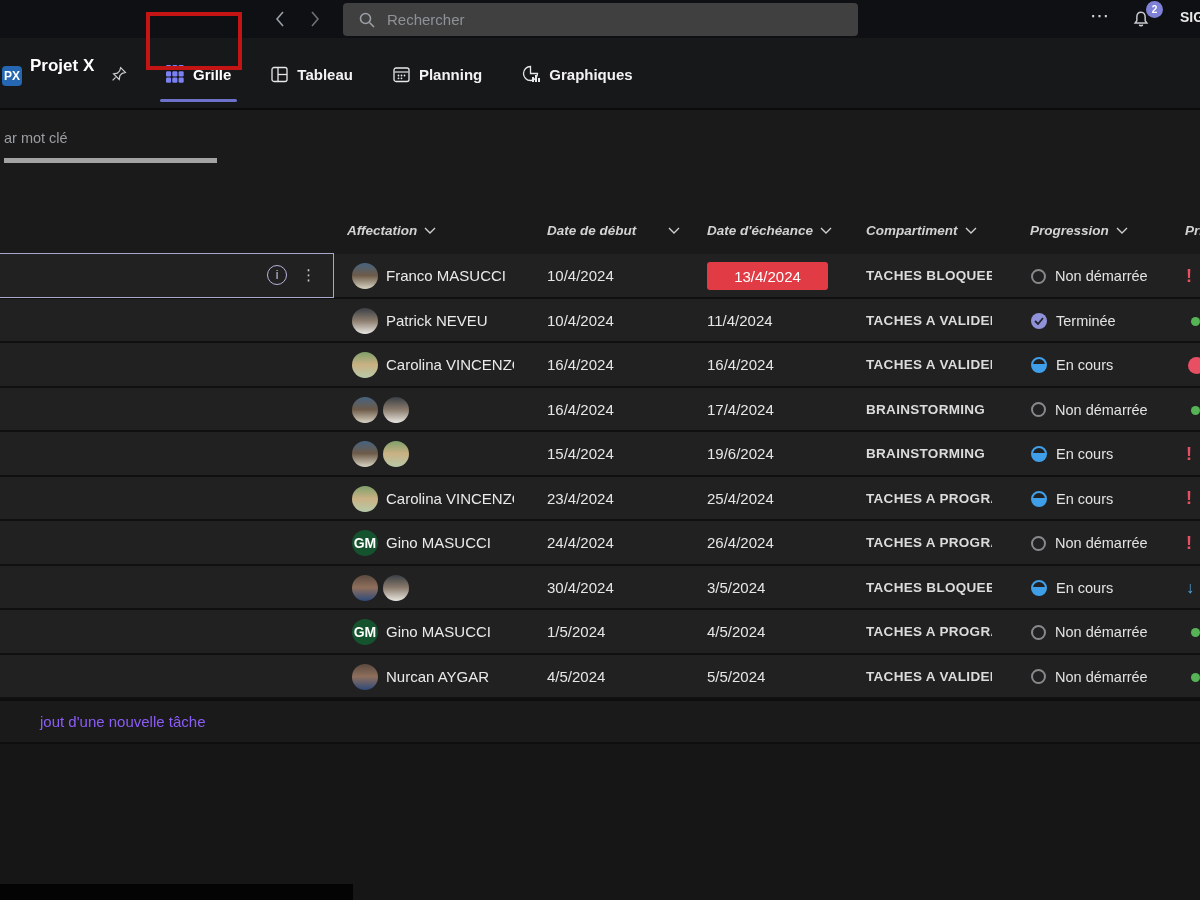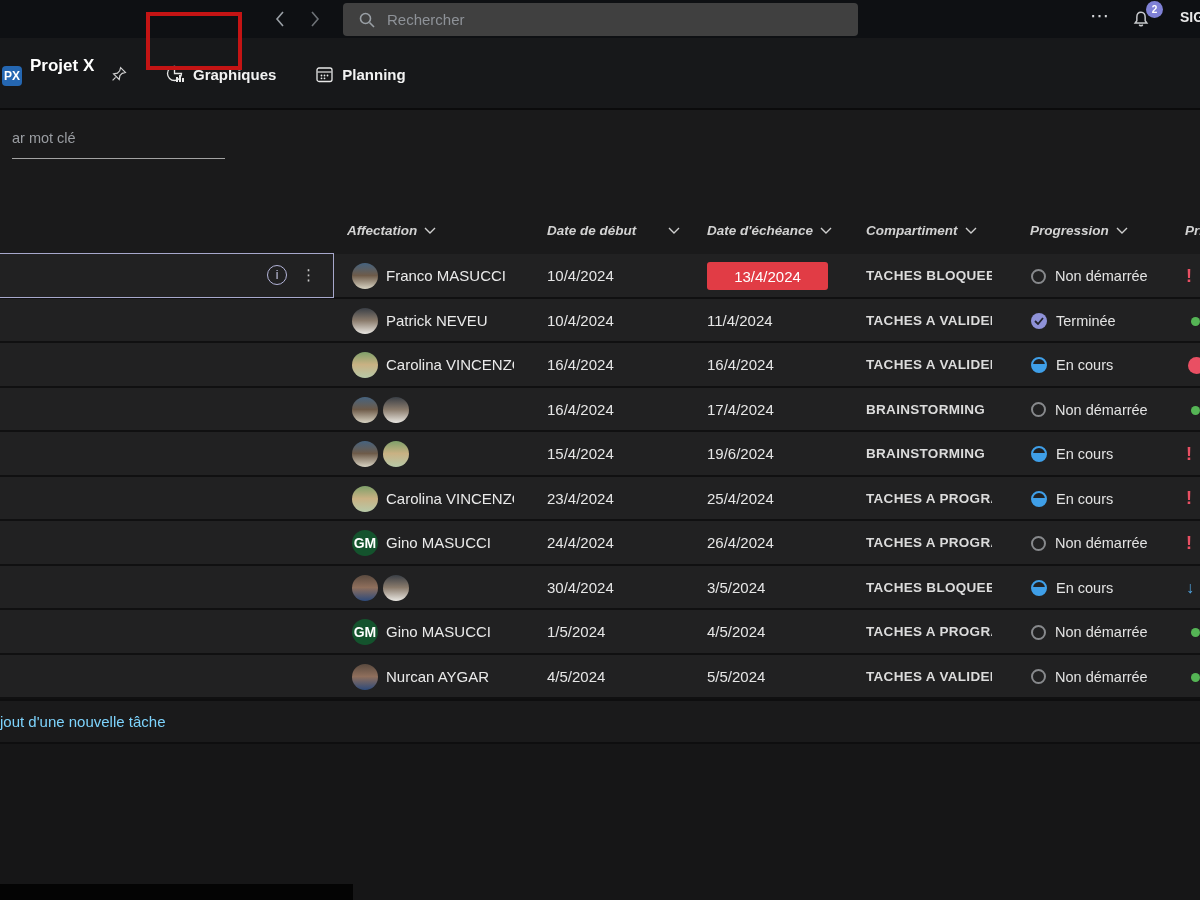--- a/index.html
+++ b/index.html
@@ -23,21 +23,21 @@
     font-size:12px;font-weight:700;display:flex;align-items:center;justify-content:center;}
   .projtitle{left:30px;top:18px;font-size:17px;font-weight:700;color:#fff;text-align:center;}
   .pinicon{left:111px;top:28px;cursor:pointer;}
   .tabs{left:146px;top:0px;height:72px;display:flex;}
   .tab{position:relative;height:72px;display:flex;align-items:center;padding:0 20px;cursor:pointer;}
   .tab .lbl{font-size:15px;font-weight:600;color:#f2f2f2;margin-left:9px;}
   .tab.active .lbl{color:#fff;}
   .tab-underline{position:absolute;left:14px;right:14px;bottom:8px;height:3.5px;border-radius:2px;background:#6e71c9;}
   .redbox{left:146px;top:12px;width:96px;height:58px;border:4px solid #c41414;box-sizing:border-box;pointer-events:none;}
   
-  .filter{left:12px;top:126px;width:213px;height:32px;border-bottom:1px solid #a3a3a3;cursor:text;}
+  .filter{left:4px;top:126px;width:213px;height:32px;border-bottom:5px solid #a3a3a3;cursor:text;}
   .filtertxt{position:absolute;left:0;top:4px;color:#9a9da2;font-size:14.5px;}
   
   .thead{left:0;top:215px;width:1200px;height:38px;font-style:italic;}
   .th{position:absolute;top:8px;display:flex;align-items:center;gap:7px;color:#d2d2d2;
     font-size:13.5px;font-weight:600;cursor:pointer;white-space:nowrap;overflow:hidden;}
   .rows{left:0;top:254px;width:1200px;}
   .row{position:absolute;left:0;width:1200px;height:44.5px;background:#212122;
     border-bottom:2px solid #101011;box-sizing:border-box;cursor:pointer;}
   .selcell{position:absolute;left:0;top:-1px;width:334px;height:44.5px;border:1.5px solid #a7a8cc;
     border-left:none;box-sizing:border-box;}
@@ -65,21 +65,21 @@
   .pic.done{background:#8f92d8;display:flex;align-items:center;justify-content:center;}
   .pic.inprogress{border:2px solid #3f9fe8;background:linear-gradient(180deg,rgba(0,0,0,0) 0%,rgba(0,0,0,0) 38%,#3f9fe8 38%);}
   .prio{position:absolute;top:0;height:44.5px;display:flex;align-items:center;}
   .prio.high{left:1186px;color:#e94f63;font-size:18px;font-weight:800;}
   .prio.low{left:1186px;color:#4fa3e0;font-size:16px;font-weight:700;}
   .prio-dot{position:absolute;left:1191px;top:18px;width:9px;height:9px;border-radius:50%;background:#55b555;}
   .prio-urgent{position:absolute;left:1188px;top:14px;width:17px;height:17px;border-radius:50%;background:#e94f63;}
   
   .addtask{left:0;top:699px;width:1200px;height:45px;background:#1a1a1b;border-top:2px solid #0e0e0f;
     border-bottom:2px solid #0e0e0f;box-sizing:border-box;display:flex;align-items:center;cursor:pointer;}
-  .addtask span{color:#7dd3fc;font-size:15px;}
+  .addtask span{color:#8b5cf6;font-size:15px;padding-left:40px;}
   .lower{left:0;top:744px;width:1200px;height:156px;background:#161617;}
   .blstrip{left:0;top:884px;width:353px;height:16px;background:#040404;}
   svg{display:block;}
 </style>
 </head>
 <body>
 
 <div class="screen">
 
   <div class="abs topbar">
@@ -118,45 +118,72 @@
   <div class="abs appheader">
     <div class="abs pxbadge">PX</div>
     <div class="abs projtitle">Projet X</div>
     <div class="abs pinicon">
       <svg width="16" height="16" viewBox="0 0 16 16">
           <path d="M9.6 1.6 L14.4 6.4 L11.2 7.3 L8.9 9.6 L8.2 13.4 L2.6 7.8 L6.4 7.1 L8.7 4.8 Z" fill="none" stroke="#cfcfcf" stroke-width="1.2"></path>
           <line x1="4.6" y1="11.4" x2="1.6" y2="14.4" stroke="#cfcfcf" stroke-width="1.2"></line>
         </svg>
     </div>
     <div class="abs tabs" id="tabs">
+        <div class="tab active">
+          <span>
+            <svg width="18" height="18" viewBox="0 0 18 18">
+              <rect x="0" y="0" width="5.1" height="5.1" rx="1.2" fill="#7b80f2"></rect>
+              <rect x="6.3" y="0" width="5.1" height="5.1" rx="1.2" fill="#7b80f2"></rect>
+              <rect x="12.6" y="0" width="5.1" height="5.1" rx="1.2" fill="#7b80f2"></rect>
+              <rect x="0" y="6.3" width="5.1" height="5.1" rx="1.2" fill="#7b80f2"></rect>
+              <rect x="6.3" y="6.3" width="5.1" height="5.1" rx="1.2" fill="#7b80f2"></rect>
+              <rect x="12.6" y="6.3" width="5.1" height="5.1" rx="1.2" fill="#7b80f2"></rect>
+              <rect x="0" y="12.6" width="5.1" height="5.1" rx="1.2" fill="#7b80f2"></rect>
+              <rect x="6.3" y="12.6" width="5.1" height="5.1" rx="1.2" fill="#7b80f2"></rect>
+              <rect x="12.6" y="12.6" width="5.1" height="5.1" rx="1.2" fill="#7b80f2"></rect>
+            </svg>
+          </span>
+          <span class="lbl">Grille</span>
+          <div class="tab-underline"></div>
+        </div>
         <div class="tab">
           <span>
-            <svg width="18" height="18" viewBox="0 0 18 18">
-              <path d="M8.5 1.5 A7 7 0 1 0 15.5 8.5 L8.5 8.5 Z" fill="none" stroke="#e8e8e8" stroke-width="1.3"></path>
-              <rect x="10" y="12" width="2" height="5" fill="#e8e8e8"></rect>
-              <rect x="13" y="10" width="2" height="7" fill="#e8e8e8"></rect>
-              <rect x="16" y="13" width="2" height="4" fill="#e8e8e8"></rect>
-            </svg>
-          </span>
-          <span class="lbl">Graphiques</span>
+            <svg width="17" height="17" viewBox="0 0 17 17">
+              <rect x="1" y="1.5" width="15" height="14" rx="2" fill="none" stroke="#e8e8e8" stroke-width="1.3"></rect>
+              <line x1="7" y1="1.5" x2="7" y2="15.5" stroke="#e8e8e8" stroke-width="1.3"></line>
+              <line x1="7" y1="8.5" x2="16" y2="8.5" stroke="#e8e8e8" stroke-width="1.3"></line>
+            </svg>
+          </span>
+          <span class="lbl">Tableau</span>
         </div>
         <div class="tab">
           <span>
             <svg width="17" height="17" viewBox="0 0 17 17">
               <rect x="1" y="2" width="15" height="13.5" rx="2" fill="none" stroke="#e8e8e8" stroke-width="1.3"></rect>
               <line x1="1.5" y1="6" x2="15.5" y2="6" stroke="#e8e8e8" stroke-width="1.2"></line>
               <circle cx="5.5" cy="9.5" r="0.9" fill="#e8e8e8"></circle>
               <circle cx="8.5" cy="9.5" r="0.9" fill="#e8e8e8"></circle>
               <circle cx="11.5" cy="9.5" r="0.9" fill="#e8e8e8"></circle>
               <circle cx="5.5" cy="12.3" r="0.9" fill="#e8e8e8"></circle>
               <circle cx="8.5" cy="12.3" r="0.9" fill="#e8e8e8"></circle>
             </svg>
           </span>
           <span class="lbl">Planning</span>
         </div>
+        <div class="tab">
+          <span>
+            <svg width="18" height="18" viewBox="0 0 18 18">
+              <path d="M8.5 1.5 A7 7 0 1 0 15.5 8.5 L8.5 8.5 Z" fill="none" stroke="#e8e8e8" stroke-width="1.3"></path>
+              <rect x="10" y="12" width="2" height="5" fill="#e8e8e8"></rect>
+              <rect x="13" y="10" width="2" height="7" fill="#e8e8e8"></rect>
+              <rect x="16" y="13" width="2" height="4" fill="#e8e8e8"></rect>
+            </svg>
+          </span>
+          <span class="lbl">Graphiques</span>
+        </div>
       </div>
   </div>
   <div class="abs redbox"></div>
 
   <div class="abs filter">
     <span class="filtertxt">ar mot clé</span>
   </div>
 
   <div class="abs thead" id="thead">
       <div class="th" style="left: 347px; width: 170px;">

